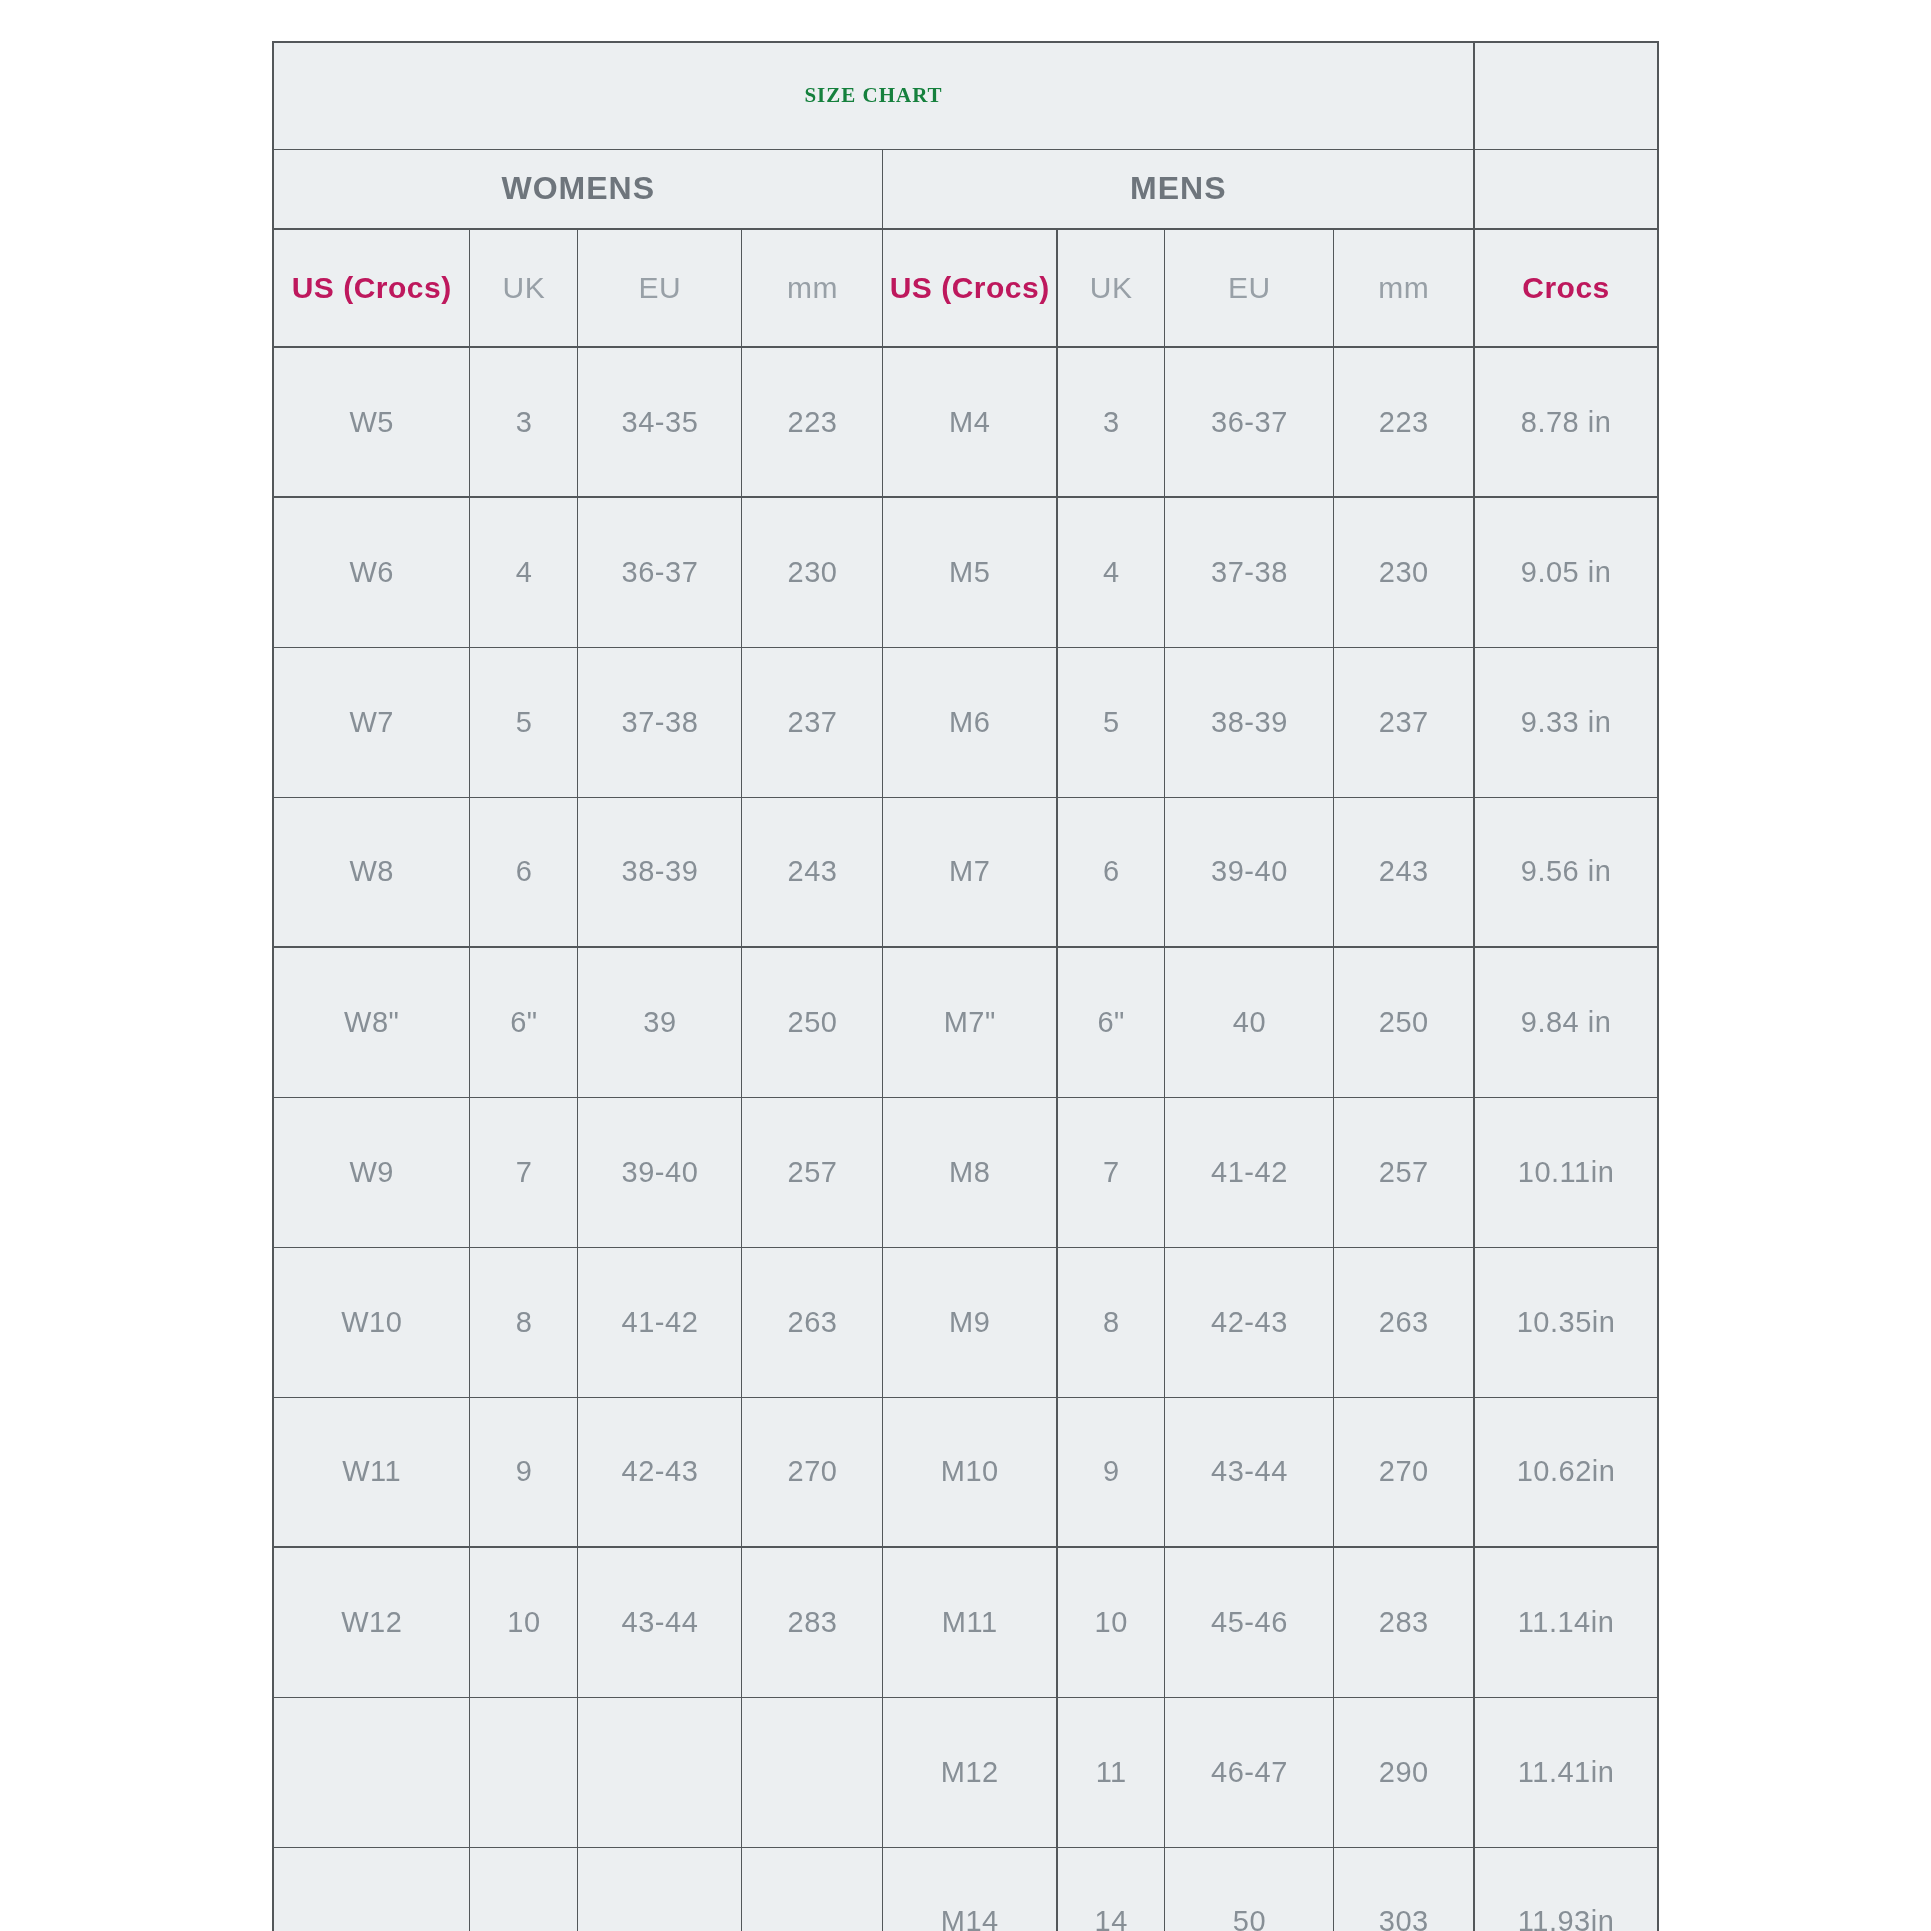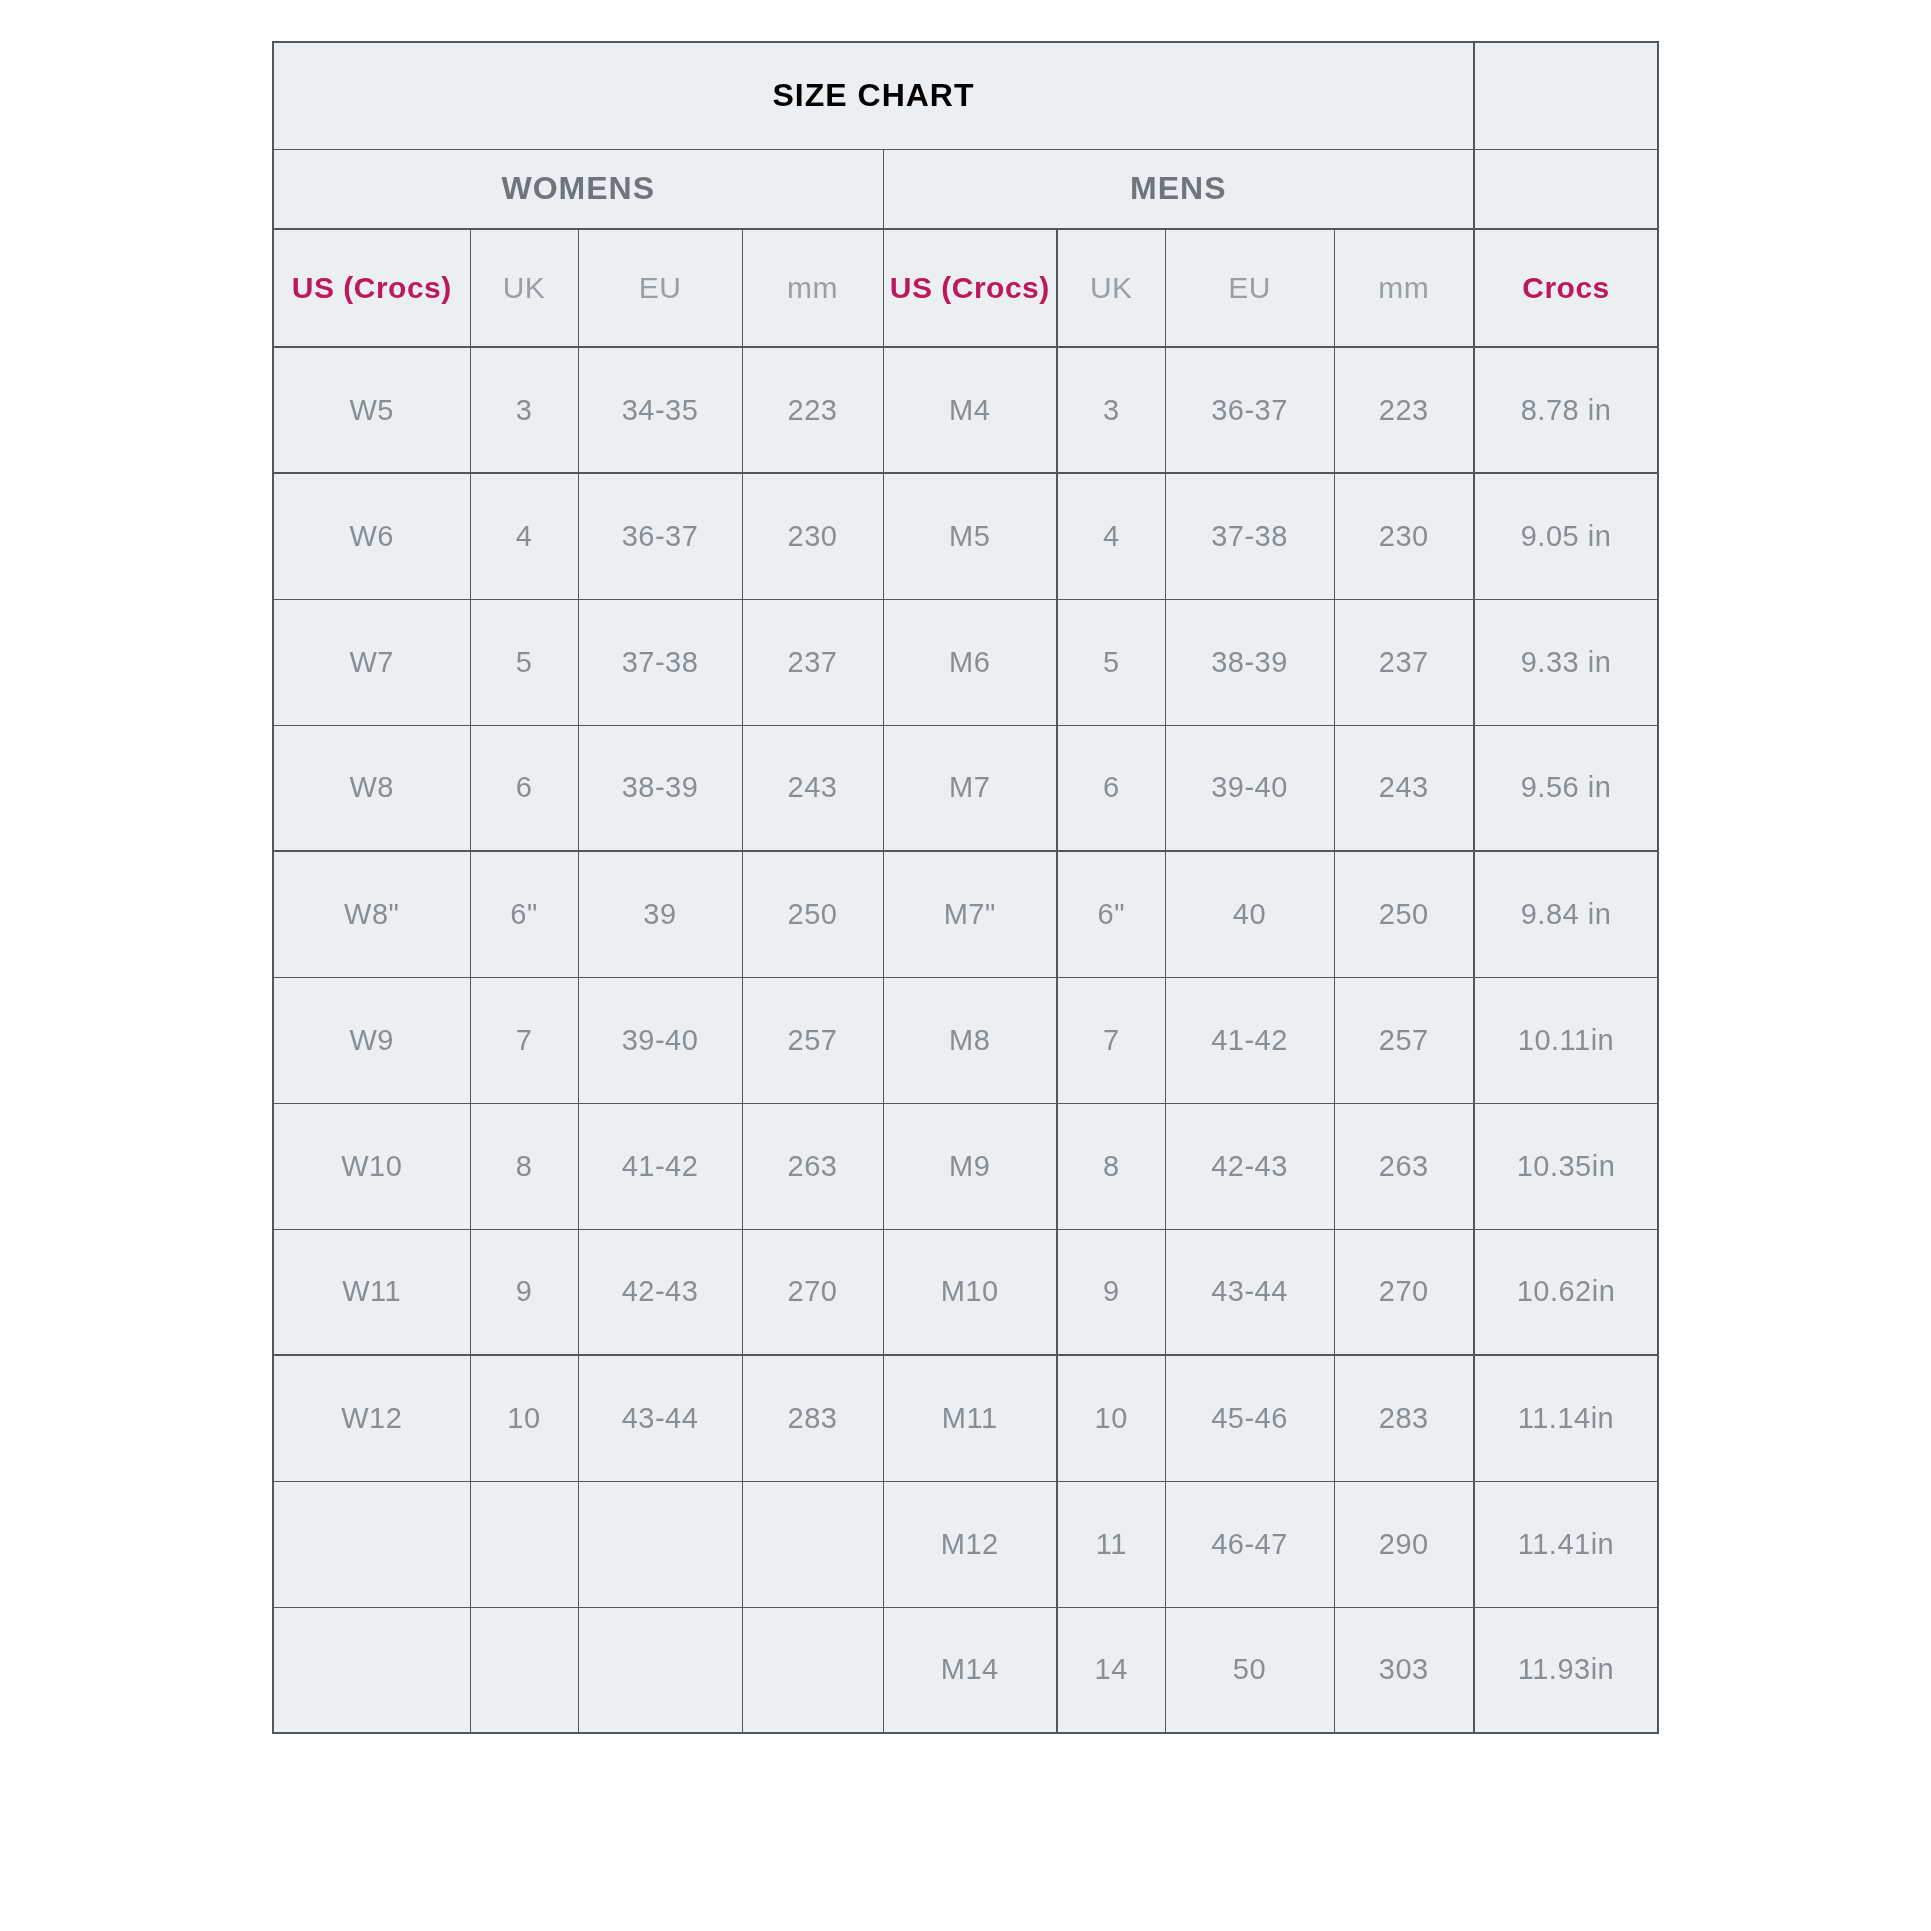--- a/index.html
+++ b/index.html
@@ -22,27 +22,28 @@
     border: 1.9px solid #53575A;
     text-align: center;
     vertical-align: middle;
     padding: 0;
     overflow: hidden;
     white-space: nowrap;
   }
   tr.r-title  { height: 107px; }
   tr.r-group  { height: 80px; }
   tr.r-cols   { height: 118px; }
-  tr.r-data   { height: 126px; }
+  tr.r-data   { height: 150px; }
 
   .t-title {
-    font-size: 32px;
+    font-size: 21px;
     font-weight: 700;
-    color: #000000;
+    color: #15803d;
     letter-spacing: 1px;
+    font-family: Liberation Serif, serif;
   }
   .t-group {
     font-size: 32px;
     font-weight: 700;
     color: #6E757C;
     letter-spacing: 1px;
   }
   .h-strong {
     font-size: 30px;
     font-weight: 700;

